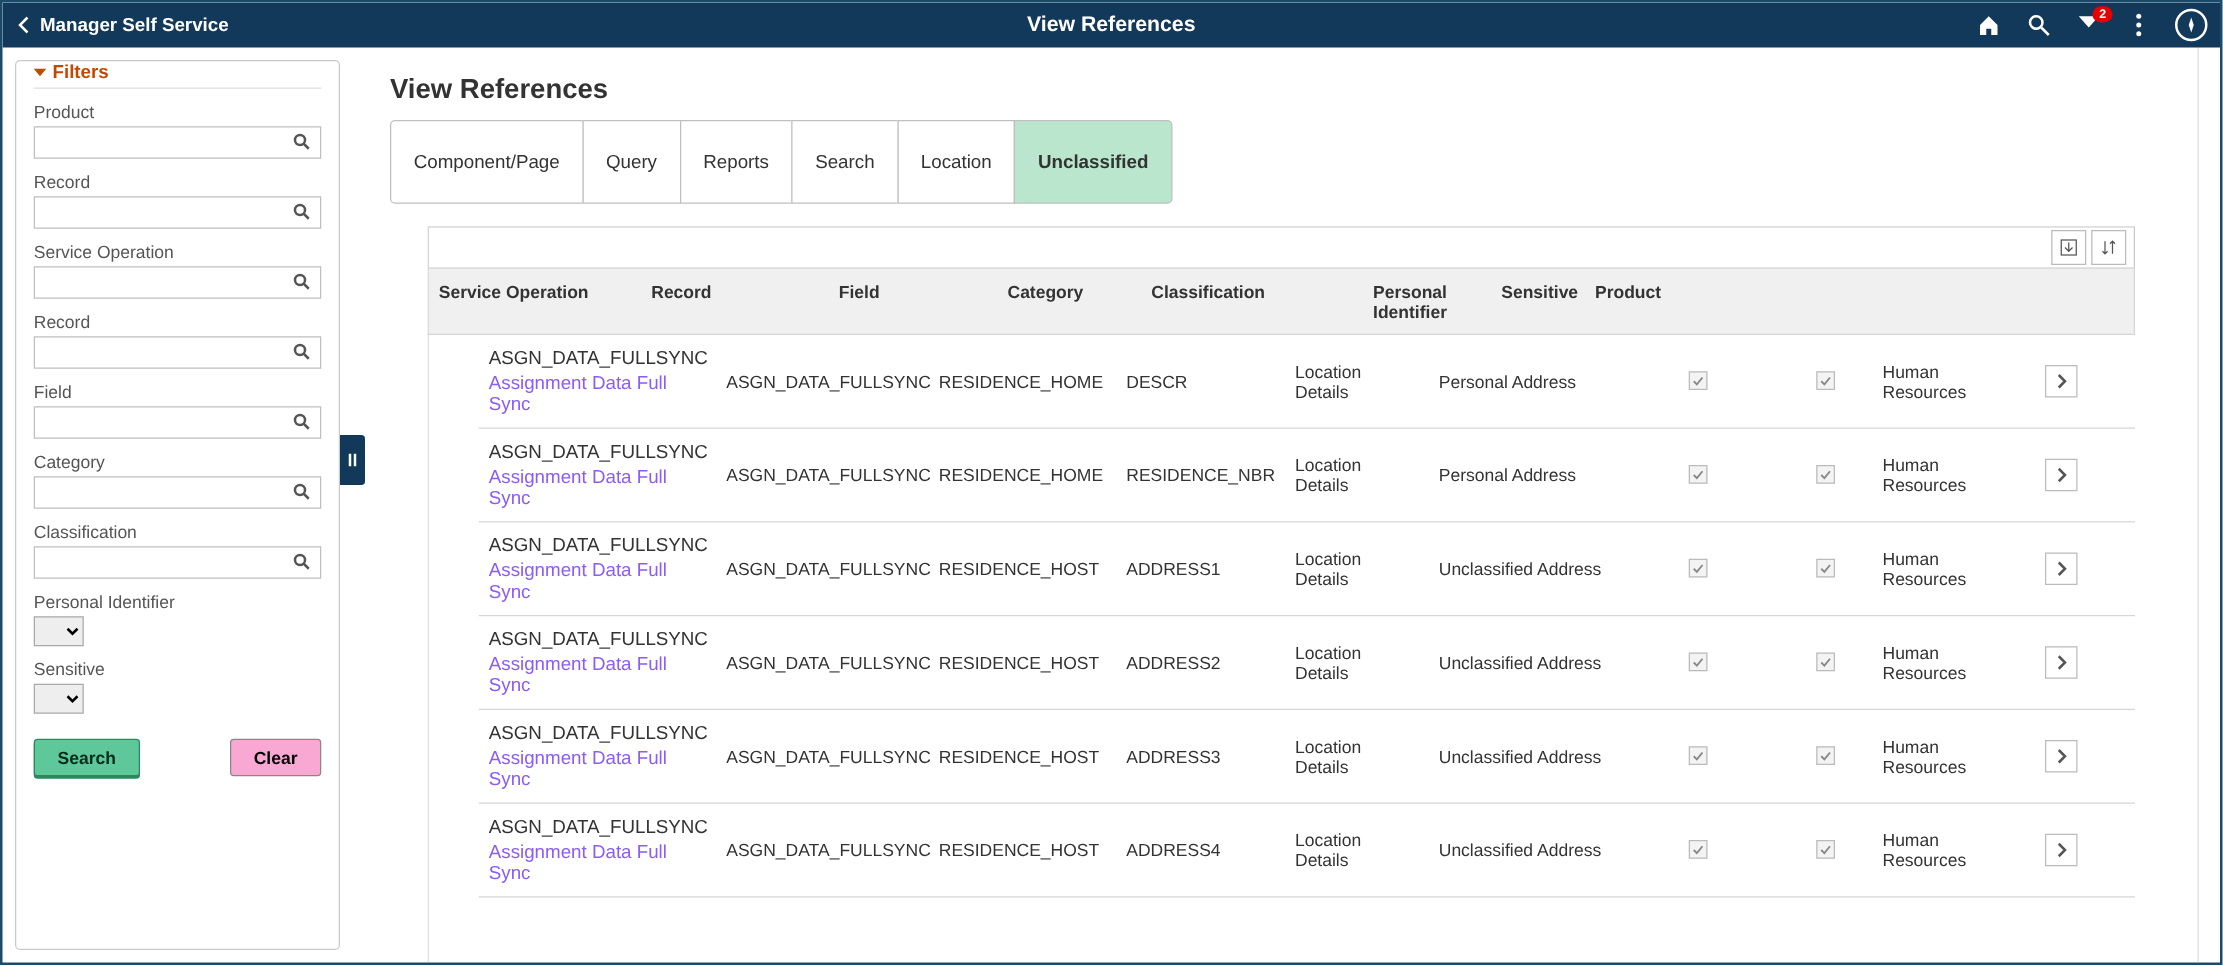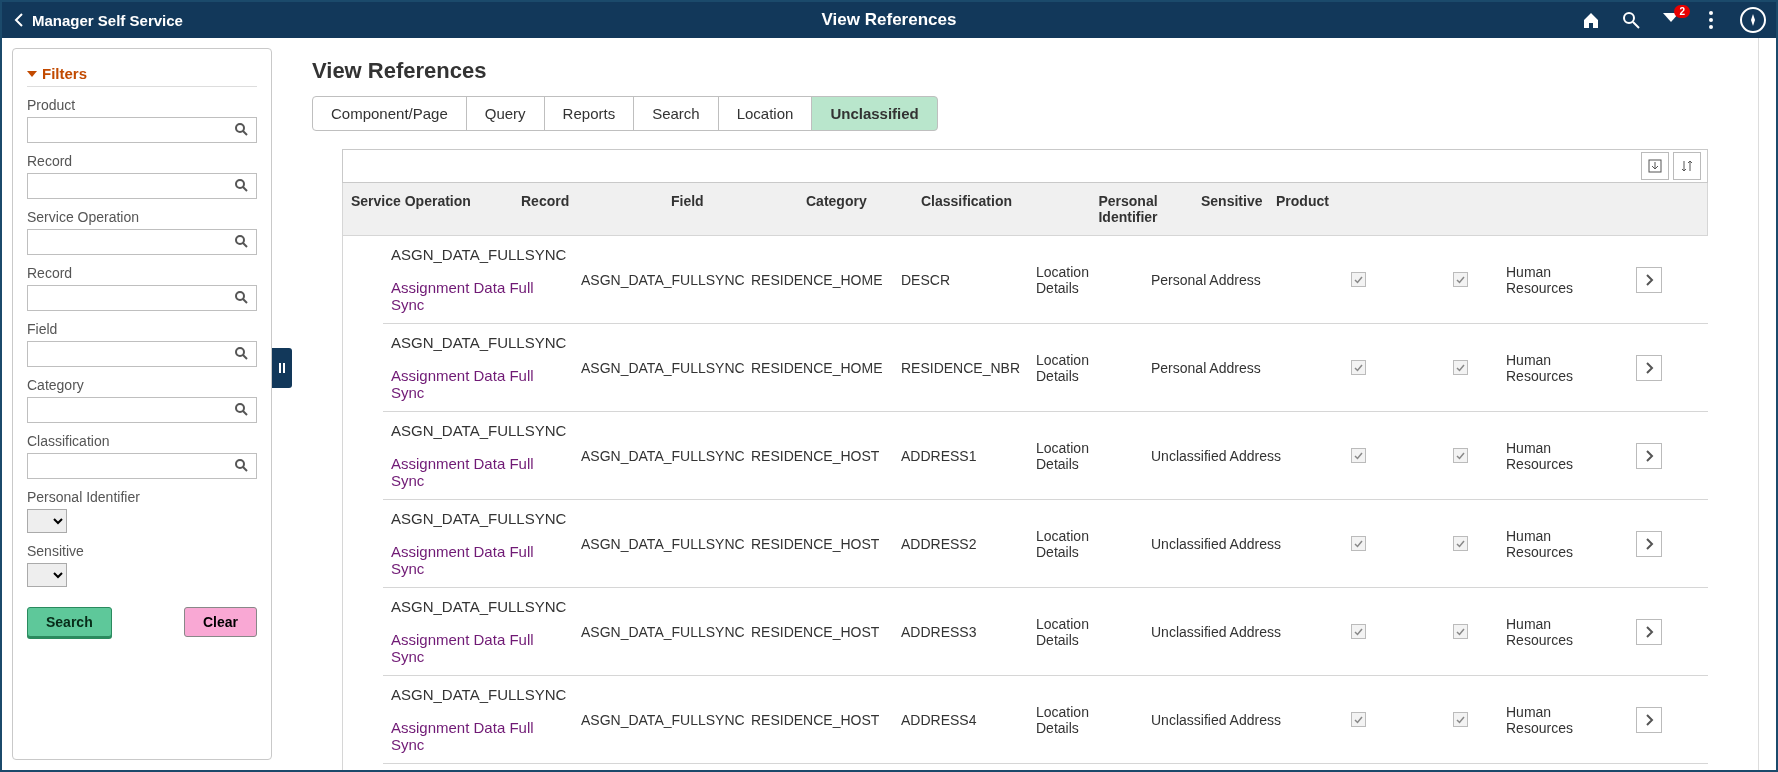--- a/index.html
+++ b/index.html
@@ -63,21 +63,21 @@
   .main {
     display: flex;
     height: calc(100% - 36px);
   }
   .sidebar {
     width: 260px;
     background: #fff;
     border: 1px solid #c9c9c9;
     border-radius: 4px;
     margin: 10px 0 10px 10px;
-    padding: 16px 14px 14px 14px;
+    padding: 0 14px 14px 14px;
     overflow-y: auto;
   }
   .filters-header {
     color: #c24a00;
     font-size: 15px;
     font-weight: bold;
     display: flex; align-items: center;
     border-bottom: 1px solid #ddd;
     padding-bottom: 4px;
     margin-bottom: 8px;
@@ -141,21 +141,21 @@
     padding: 20px 20px 0 20px;
     overflow:hidden;
     display:flex;
     flex-direction:column;
   }
   .page-heading { font-size:22px; font-weight:bold; color:#333; margin-bottom:12px;}
   .tabs { display:flex; margin-bottom:18px;}
   .tab {
     border:1px solid #bfbfbf;
     background:#fff;
-    padding:8px 18px;
+    padding:24px 18px;
     font-size:15px;
     cursor:pointer;
     margin-right:-1px;
   }
   .tab:first-child { border-radius:4px 0 0 4px;}
   .tab.active {
     background:#b9e6cc;
     font-weight:bold;
     border-radius:0 4px 4px 0;
   }
@@ -196,21 +196,21 @@
   .c-cls { width:150px;}
   .c-pi  { width:130px; text-align:center;}
   .c-sen { width:75px;}
   .c-prod{ width:130px;}
   .c-chev{ width:40px;}
 
   .grid-body { border-left:1px solid #d6d6d6; flex:1; overflow-y:scroll;padding-left:40px;}
   .grid-row { display:flex; border-bottom:1px solid #d6d6d6; align-items:center; min-height:70px; padding:10px 0;}
   .cell { padding:0 8px; font-size:14px;}
   .svc-name { font-size:15px;}
-  .svc-desc { font-size:15px; margin-top:16px; color:#701a75;}
+  .svc-desc { font-size:15px; margin-top:3px; color:#8b5cf6;}
   .chk {
     width:15px; height:15px;
     border:1px solid #bbb;
     background:#f3f3f3;
     display:inline-flex;align-items:center;justify-content:center;
   }
   .chev-btn {
     width:26px; height:26px;
     border:1px solid #bbb;
     background:#fff;

